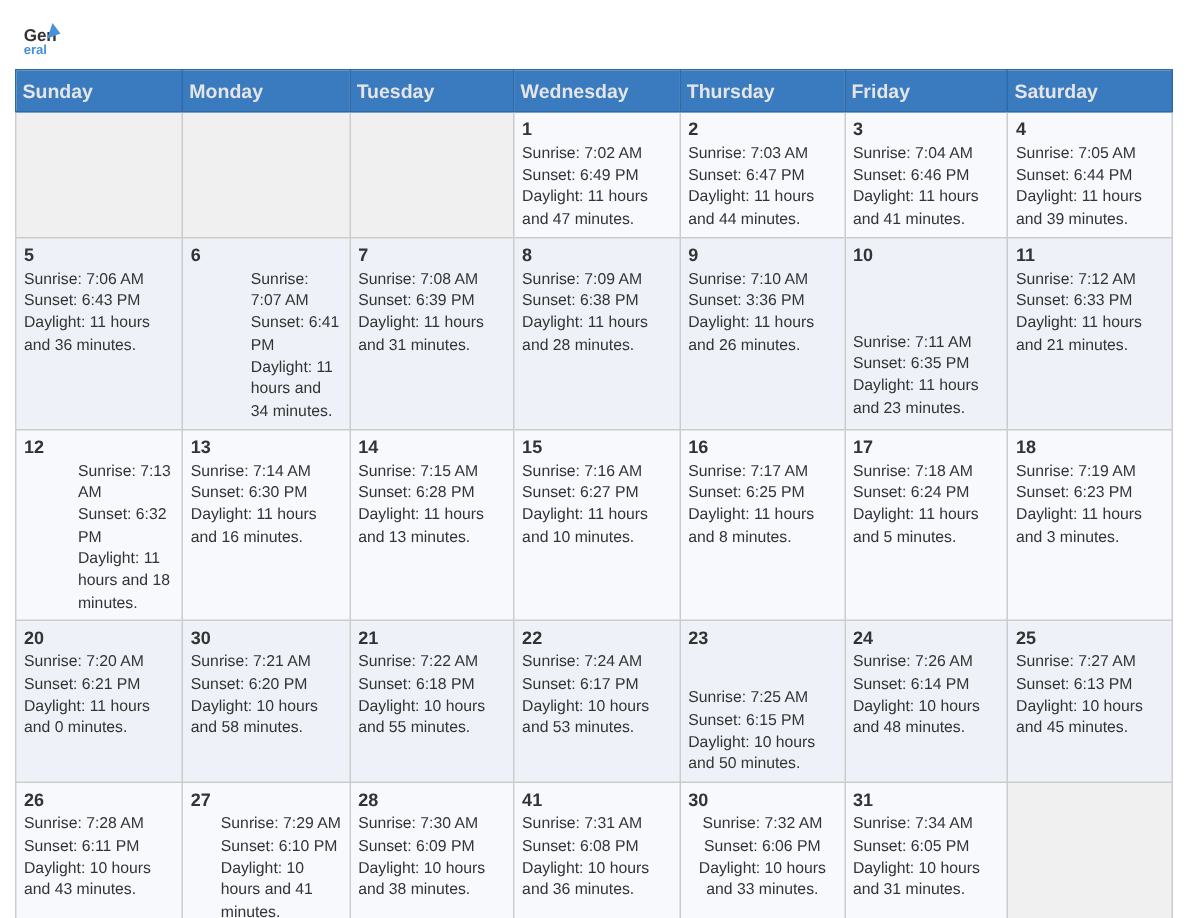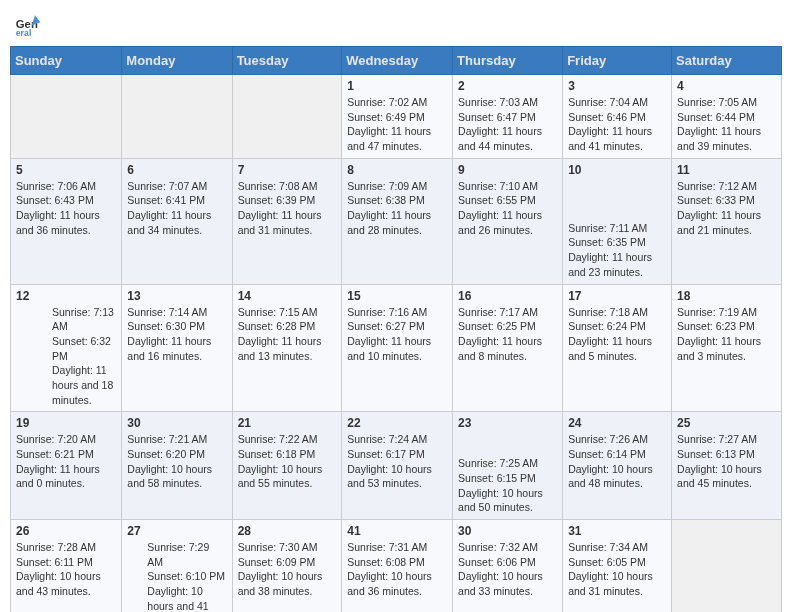--- a/index.html
+++ b/index.html
@@ -159,40 +159,40 @@
       </tr>
       <tr>
         <td>
           <span class="day-num">5</span>
           <div class="day-info" style="white-space: pre-line;">Sunrise: 7:06 AM
 Sunset: 6:43 PM
 Daylight: 11 hours and 36 minutes.</div>
         </td>
         <td>
           <span class="day-num">6</span>
-          <div class="day-info" style="white-space: pre-line;">Sunrise: 7:07 AM
+          <div class="day-info" style="white-space: pre-line; margin-left: 40px;">Sunrise: 7:07 AM
 Sunset: 6:41 PM
 Daylight: 11 hours and 34 minutes.</div>
         </td>
         <td>
           <span class="day-num">7</span>
           <div class="day-info" style="white-space: pre-line;">Sunrise: 7:08 AM
 Sunset: 6:39 PM
 Daylight: 11 hours and 31 minutes.</div>
         </td>
         <td>
           <span class="day-num">8</span>
           <div class="day-info" style="white-space: pre-line;">Sunrise: 7:09 AM
 Sunset: 6:38 PM
 Daylight: 11 hours and 28 minutes.</div>
         </td>
         <td>
           <span class="day-num">9</span>
           <div class="day-info" style="white-space: pre-line;">Sunrise: 7:10 AM
-Sunset: 6:55 PM
+Sunset: 3:36 PM
 Daylight: 11 hours and 26 minutes.</div>
         </td>
         <td>
           <span class="day-num">10</span>
           <div class="day-info" style="white-space: pre-line; margin-top: 44px;">Sunrise: 7:11 AM
 Sunset: 6:35 PM
 Daylight: 11 hours and 23 minutes.</div>
         </td>
         <td>
           <span class="day-num">11</span>
@@ -240,21 +240,21 @@
         </td>
         <td>
           <span class="day-num">18</span>
           <div class="day-info" style="white-space: pre-line;">Sunrise: 7:19 AM
 Sunset: 6:23 PM
 Daylight: 11 hours and 3 minutes.</div>
         </td>
       </tr>
       <tr>
         <td>
-          <span class="day-num">19</span>
+          <span class="day-num">20</span>
           <div class="day-info" style="white-space: pre-line;">Sunrise: 7:20 AM
 Sunset: 6:21 PM
 Daylight: 11 hours and 0 minutes.</div>
         </td>
         <td>
           <span class="day-num">30</span>
           <div class="day-info" style="white-space: pre-line;">Sunrise: 7:21 AM
 Sunset: 6:20 PM
 Daylight: 10 hours and 58 minutes.</div>
         </td>
@@ -309,21 +309,21 @@
 Daylight: 10 hours and 38 minutes.</div>
         </td>
         <td>
           <span class="day-num">41</span>
           <div class="day-info" style="white-space: pre-line;">Sunrise: 7:31 AM
 Sunset: 6:08 PM
 Daylight: 10 hours and 36 minutes.</div>
         </td>
         <td>
           <span class="day-num">30</span>
-          <div class="day-info" style="white-space: pre-line;">Sunrise: 7:32 AM
+          <div class="day-info" style="white-space: pre-line; text-align: center;">Sunrise: 7:32 AM
 Sunset: 6:06 PM
 Daylight: 10 hours and 33 minutes.</div>
         </td>
         <td>
           <span class="day-num">31</span>
           <div class="day-info" style="white-space: pre-line;">Sunrise: 7:34 AM
 Sunset: 6:05 PM
 Daylight: 10 hours and 31 minutes.</div>
         </td>
         <td class="empty"></td>

